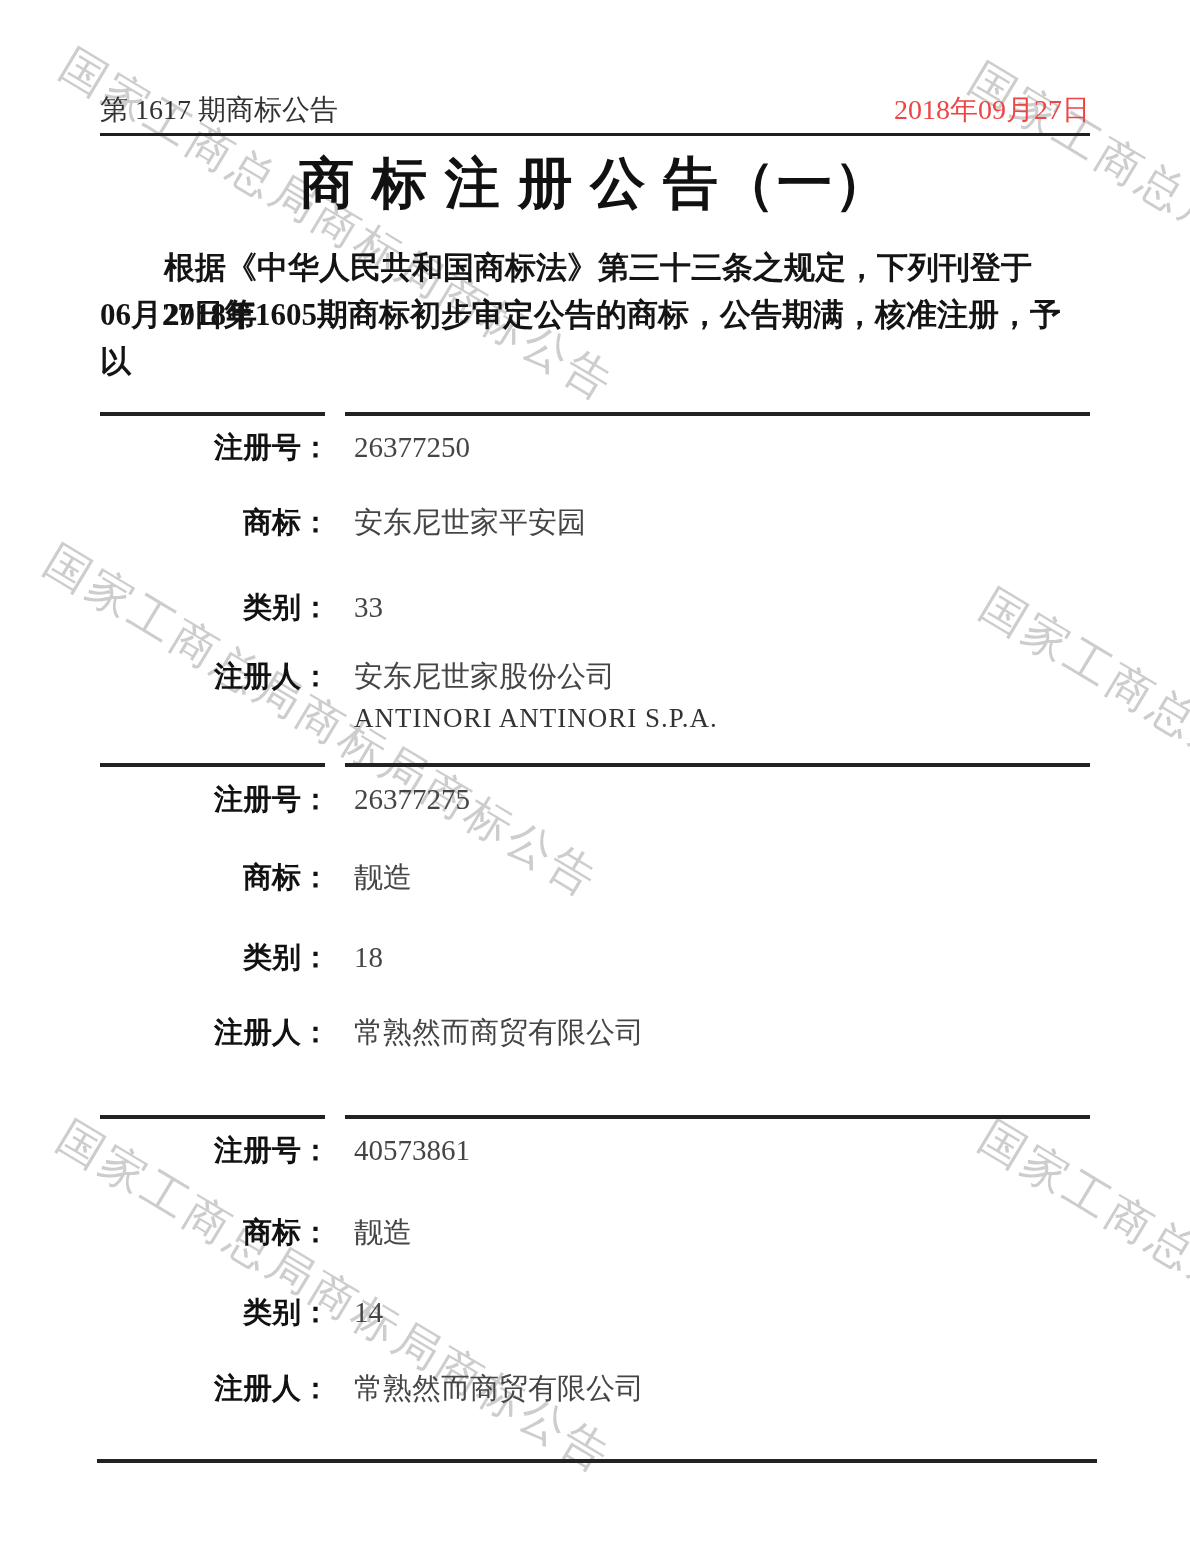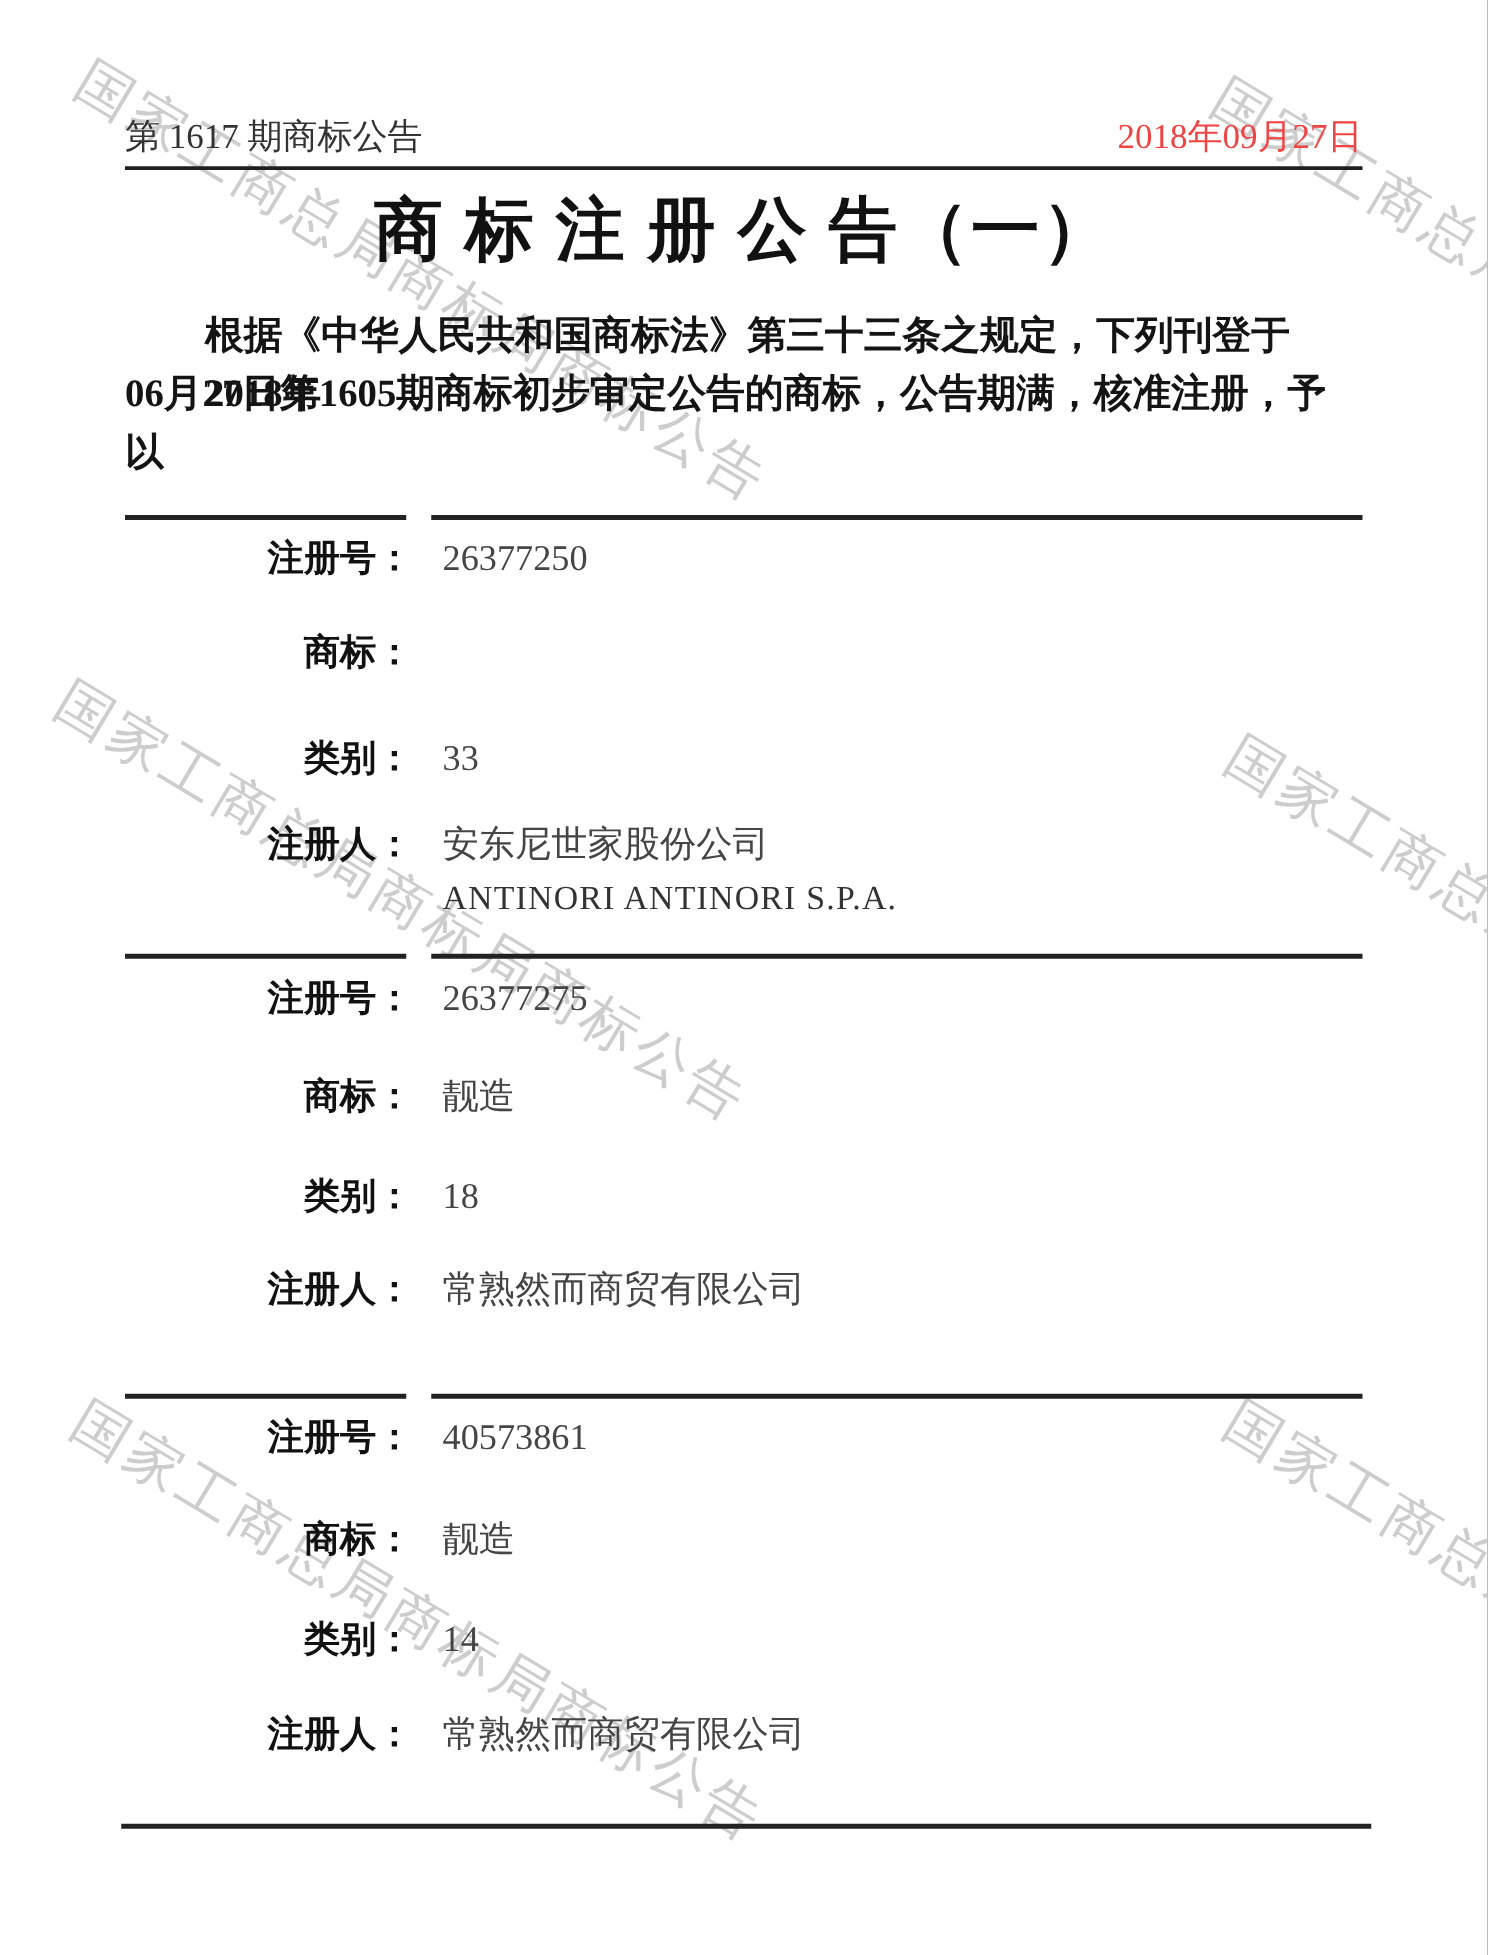--- a/index.html
+++ b/index.html
@@ -91,20 +91,21 @@
     <div class="rule rule-thick" style="top:412px;left:100px;width:225px;"></div>
     <div class="rule rule-thick" style="top:412px;left:345px;width:745px;"></div>
 
     <div>
       <div class="row" style="top:427px;">
         <span class="lbl">注册号：</span>
         <span class="val">26377250</span>
       </div>
       <div class="row" style="top:502px;">
         <span class="lbl">商标：</span>
+        <span class="val">安东尼世家平安园</span>
       </div>
       <div class="row" style="top:587px;">
         <span class="lbl">类别：</span>
         <span class="val">33</span>
       </div>
       <div class="row" style="top:656px;">
         <span class="lbl">注册人：</span>
         <span class="val">安东尼世家股份公司</span>
       </div>
       <div class="row" style="top:698px;">

